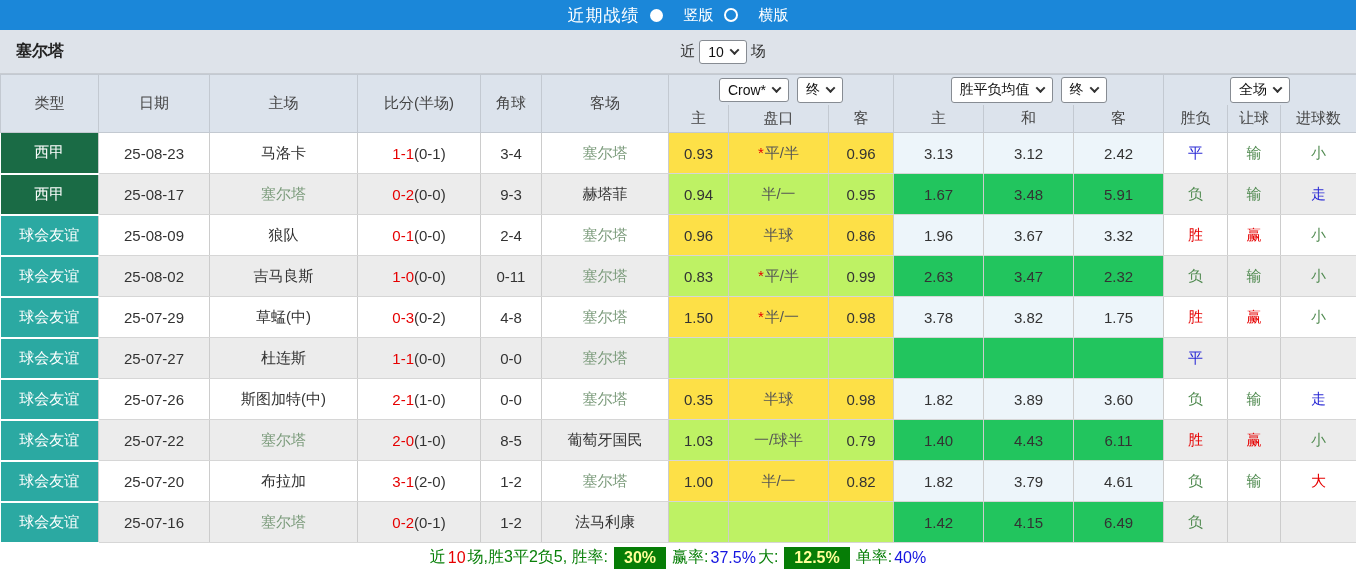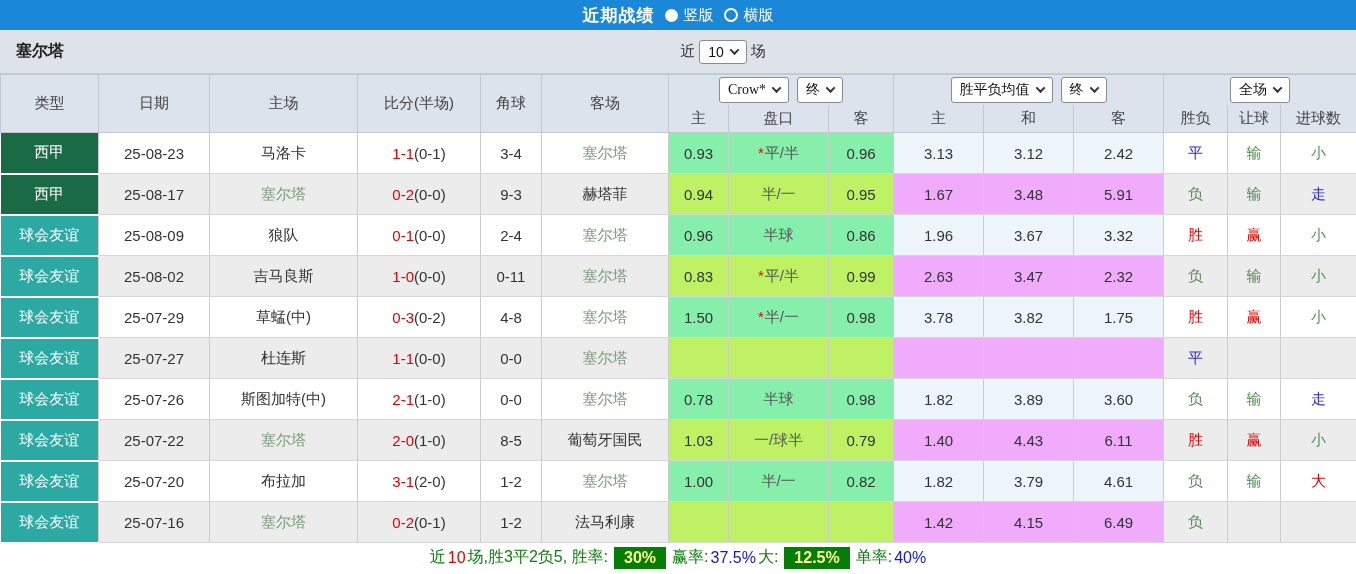--- a/index.html
+++ b/index.html
@@ -7,26 +7,26 @@
     width: 1356px; height: 574px;
     font-family: "Liberation Sans", "DejaVu Sans", sans-serif;
     background: #fff; overflow: hidden;
   }
   
   .topbar {
     height: 30px; background: #1b87d9;
     display: flex; align-items: center; justify-content: center; gap: 8px;
     color: #fff;
   }
-  .topbar .title { font-size: 17px; font-weight: bold; letter-spacing: 1px; }
+  .topbar .title { font-size: 17px; font-weight: normal; letter-spacing: 1px; }
   .radio { width: 13px; height: 13px; border-radius: 50%; display: inline-block; }
   .radio.sel { background: #fff; }
   .radio.unsel { background: transparent; border: 2.5px solid #fff; width: 14px; height: 14px; }
   .radio-label { font-size: 15px; }
-  .radio-group { display: flex; align-items: center; gap: 6px; margin-left: 2px; }
+  .radio-group { display: flex; align-items: center; gap: 21px; margin-left: 2px; }
 
   
   .filterbar {
     height: 44px; background: #dee3ea; position: relative;
     display: flex; align-items: center; justify-content: center;
     border-bottom: 1px solid #c8ccd2;
   }
   .team-name { position: absolute; left: 16px; font-size: 16px; font-weight: bold; color: #222; }
   .filter-group { display: flex; align-items: center; gap: 4px; margin-left: 90px; font-size: 15px; color: #333; }
   .fake-select {
@@ -44,36 +44,36 @@
   .checkbox.unchecked { background: #fff; border: 1px solid #8a8f96; }
   .cb-label { font-size: 15px; color: #333; }
 
   
   table { width: 1356px; border-collapse: collapse; table-layout: fixed; }
   thead td, thead th { background: #dce3ec; color: #444; font-weight: normal;
       font-size: 15px; text-align: center; border: 1px solid #c3c9d1; }
   thead .hrow1 td { height: 30px; border-bottom: none; }
   thead .hrow2 td { height: 28px; border-top: none; }
   thead td.vspan { border: 1px solid #c3c9d1; }
-  .hd-selects { display: flex; justify-content: center; gap: 8px; font-family: Liberation Serif, serif; }
+  .hd-selects { display: flex; align-items: center; justify-content: center; gap: 8px; }
 
   tbody td { height: 41px; text-align: center; font-size: 15px; color: #333;
       border-right: 1px solid #ccc; border-bottom: 1px solid #d6d6d6; background: #fff; }
   tbody tr.even td { background: #ececec; }
   td.type { color: #fff; border-bottom: 2px solid #fff; border-right: 1px solid #ccc; }
   td.type.t-liga { background: #1a6b45; }
   td.type.t-friendly { background: #2ba9a2; }
   td.team-cell { cursor: pointer; }
   .focus-team { color: #7a9a7a; }
   .ft-score { color: #e60000; margin-top: 20px; }
   .ht-score { color: #333; text-align: right; }
-  tbody td.ah { background: #86efac; }
+  tbody td.ah { background: #fde047; }
   tbody tr.even td.ah { background: #bef264; }
   tbody td.eu { background: #edf5fa; }
-  tbody tr.even td.eu { background: #f0abfc; }
+  tbody tr.even td.eu { background: #22c55e; }
   .star { color: #e60000; margin-right: 1px; }
   .c-red { color: #e60000; }
   .c-blue { color: #2b2bd5; }
   .c-green { color: #508a50; }
   .ah-line { color: #555; }
 
   
   .summary { height: 28px; display: flex; align-items: center; justify-content: center;
       gap: 2px; font-size: 16px; background: #fff; }
   .sg-green { color: #0a800a; }
@@ -282,21 +282,21 @@
         <td class="res"><span class="c-green"></span></td>
         <td class="res"><span class="c-green"></span></td>
       </tr>
       <tr class="odd">
         <td class="type t-friendly">球会友谊</td>
         <td class="date">25-07-26</td>
         <td class="team-cell">斯图加特(中)</td>
         <td class="score"><span class="ft-score">2-1</span><span class="ht-score">(1-0)</span></td>
         <td class="corner">0-0</td>
         <td class="team-cell focus-team">塞尔塔</td>
-        <td class="ah">0.78</td>
+        <td class="ah">0.35</td>
         <td class="ah"><span class="ah-line">半球</span></td>
         <td class="ah">0.98</td>
         <td class="eu">1.82</td>
         <td class="eu">3.89</td>
         <td class="eu">3.60</td>
         <td class="res"><span class="c-green">负</span></td>
         <td class="res"><span class="c-green">输</span></td>
         <td class="res"><span class="c-blue">走</span></td>
       </tr>
       <tr class="even">

